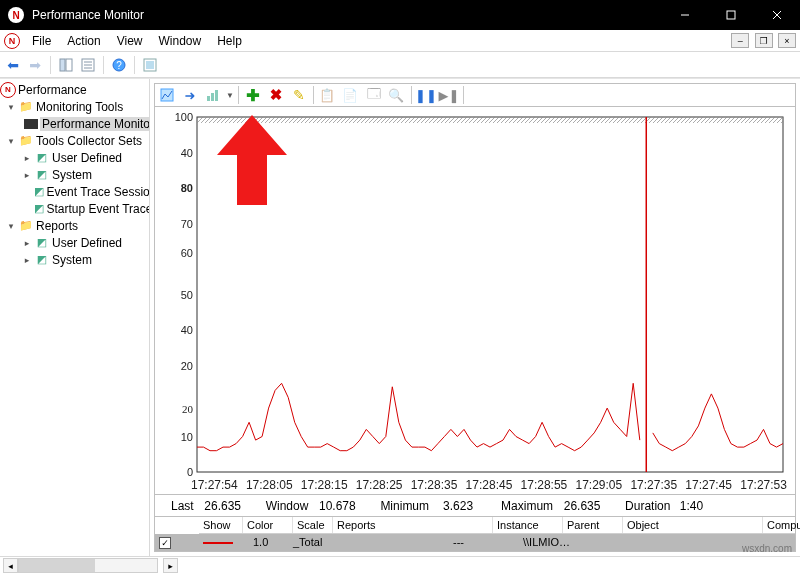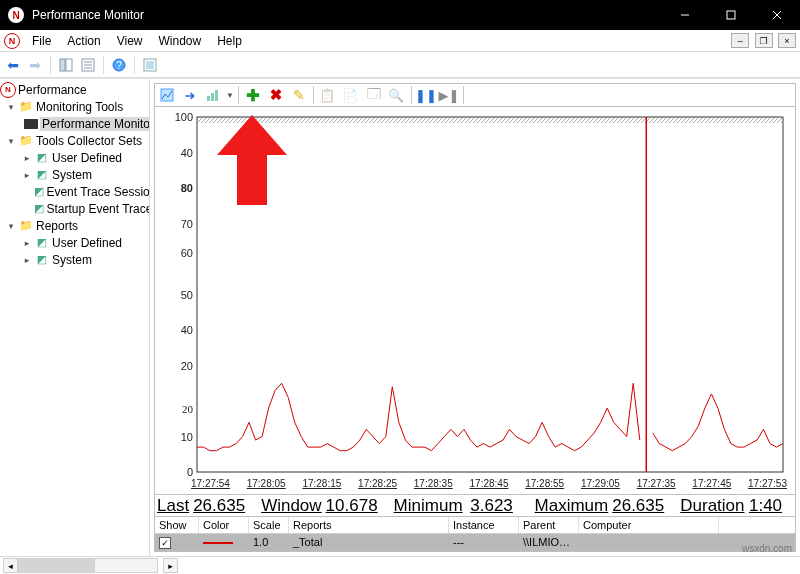--- a/index.html
+++ b/index.html
@@ -49,35 +49,35 @@
   .ct-green { color:#1a9b1a; font-weight:bold; font-size:16px;}
   .ct-red { color:#d40000; font-weight:bold; font-size:15px;}
   .ct-yel { color:#d6b400; font-size:14px;}
   .ct-blue { color:#2a6fd6; }
 
   
   .chart-wrap { flex:1; border:1px solid #bfbfbf; border-top:none; display:flex; flex-direction:column; min-height:0;}
   .chart-plot { flex:1; position:relative; margin:6px 8px 2px 8px; }
   .chart-svg { position:absolute; inset:0; }
   .y-label { position:absolute; font-size:11px; right:calc(100% - 30px); transform:translateY(-50%); color:#222;text-align:right; }
-  .x-labels { height:16px; margin:13px 8px 0 36px; display:flex; justify-content:space-between; font-size:10px; color:#222;text-decoration:underline;}
+  .x-labels { height:16px; margin:13px 8px 0 36px; display:flex; justify-content:space-between; font-size:12px; color:#222;}
   .x-labels span { }
 
   
   .arrow { position:absolute; left:54px; top:2px; pointer-events:none; }
 
   
-  .stats-row { border:1px solid #bfbfbf; border-top:none; display:flex; align-items:center; height:22px; padding:0 2px; font-size:17px;text-decoration:underline;}
+  .stats-row { border:1px solid #bfbfbf; border-top:none; display:flex; align-items:center; height:22px; padding:0 16px; font-size:12px;}
   .stats-row .lbl { margin-right:4px; }
   .stats-row .val { margin-right:18px; text-align:center; min-width:50px;}
 
   
   .counter-table { border:1px solid #bfbfbf; border-top:none; font-size:11px;}
   .ct-head, .ct-row { display:grid; grid-template-columns: 44px 50px 40px 160px 70px 60px 140px 1fr; }
-  .ct-head { background:#fff; border-bottom:1px solid #cfcfcf;}
+  .ct-head { background:#fff; border-bottom:1px solid #cfcfcf;margin-left:44px;}
   .ct-head > div { padding:2px 4px; border-right:1px solid #e0e0e0; }
   .ct-row > div { padding:2px 4px; overflow:hidden; text-overflow:ellipsis; white-space:nowrap; }
   .ct-row { background:#b9b9b9; }
   .color-swatch { width:30px; height:2px; background:#d00; display:inline-block; vertical-align:middle;}
   .chk { width:12px; height:12px; border:1px solid #555; display:inline-flex; align-items:center; justify-content:center; background:#fff; font-size:9px;}
 
   
   .watermark { position:absolute; right:8px; bottom:2px; font-size:10px; color:#777; }
 
   
@@ -312,20 +312,21 @@
     </div>
 
     <div class="counter-table">
       <div class="ct-head">
         <div>Show</div>
         <div>Color</div>
         <div>Scale</div>
         <div>Reports</div>
         <div>Instance</div>
         <div>Parent</div>
+        <div>Object</div>
         <div>Computer</div>
       </div>
       <div class="ct-row">
         <div><span class="chk">✓</span></div>
         <div><span class="color-swatch"></span></div>
         <div>1.0</div>
         <div>_Total</div>
         <div>---</div>
         <div>\\ILMIONTDESKTOP</div>
       </div>

